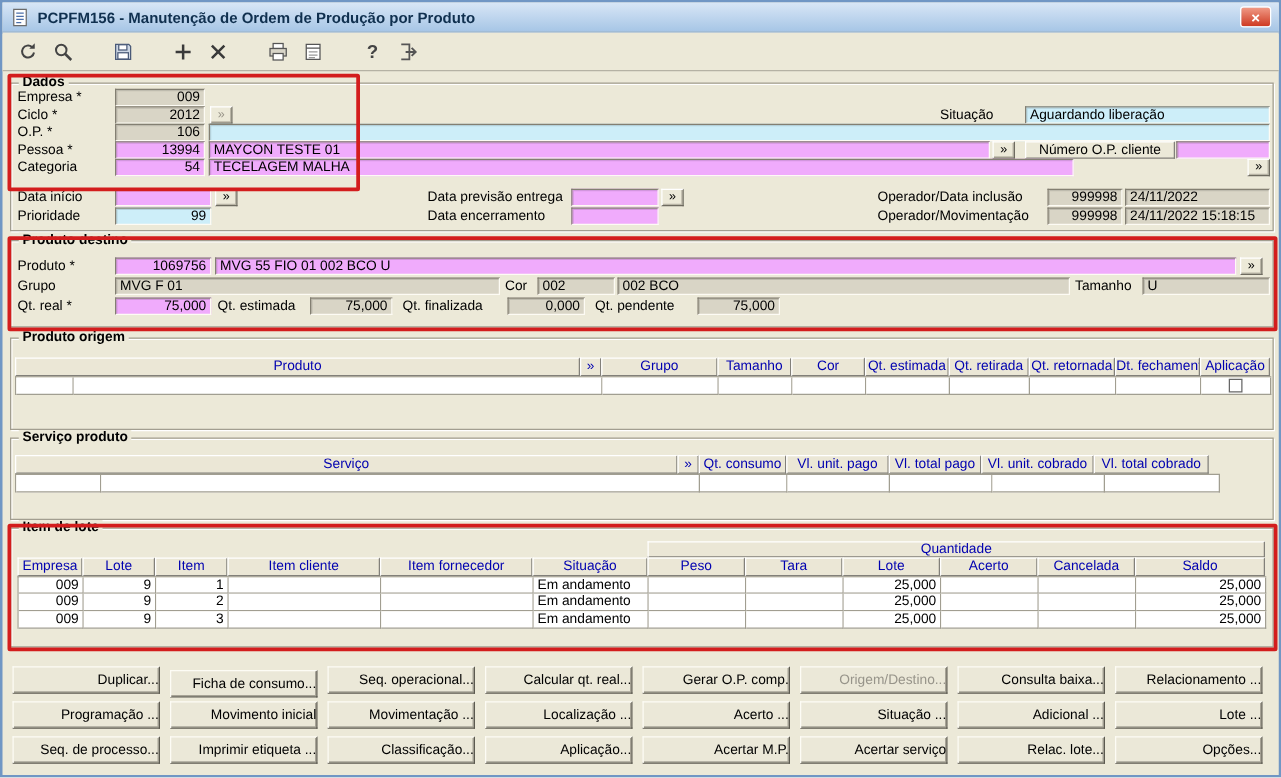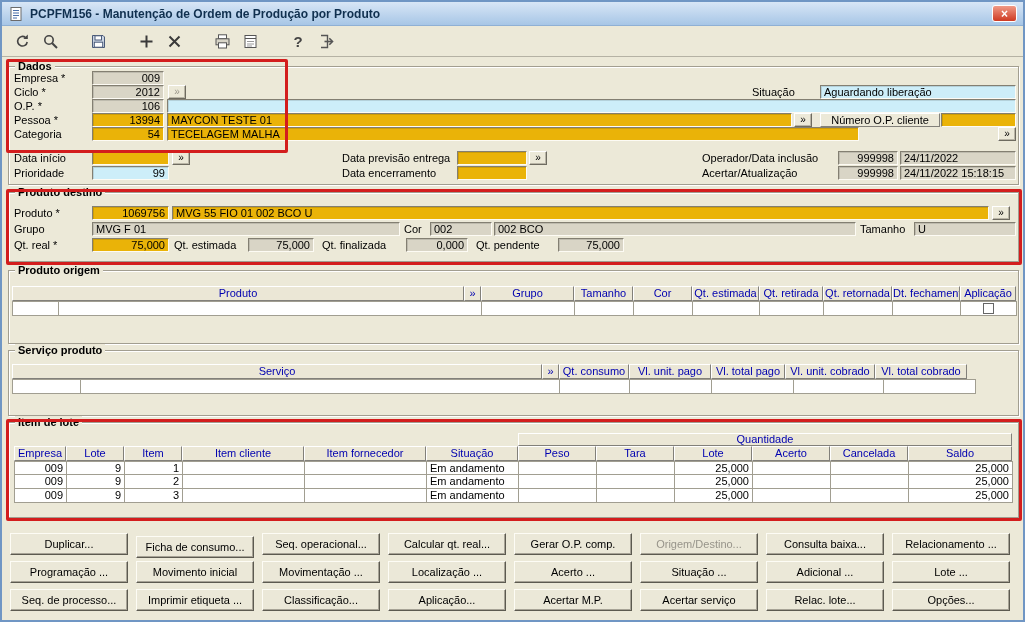--- a/index.html
+++ b/index.html
@@ -18,21 +18,21 @@
   .toolbar{position:absolute;left:0;top:25px;right:0;height:30px;background:#ece9d8;
     border-bottom:1px solid #b5b2a4;display:flex;align-items:center;padding:0 8px;gap:4px}
   .tbtn{width:24px;height:24px;display:flex;align-items:center;justify-content:center}
   .tsp{width:16px}
   .qmark{font-weight:bold;font-size:15px;color:#444}
   
   .gb{position:absolute;border:1px solid #a29e90;box-shadow:inset 1px 1px 0 #fff,1px 1px 0 #fff}
   .legend{position:absolute;top:-7px;left:6px;background:#ece9d8;padding:0 3px;font-weight:bold;white-space:nowrap}
   
   .lbl{position:absolute;line-height:14px;white-space:nowrap}
-  .fld{position:absolute;height:14px;background:#eab308;border:1px solid;
+  .fld{position:absolute;height:14px;background:#f0abfc;border:1px solid;
     border-color:#837f72 #fdfbf4 #fdfbf4 #837f72;box-shadow:inset 1px 1px 0 rgba(0,0,0,.12);
     padding:0 3px;line-height:12px;overflow:hidden;white-space:nowrap}
   .ro{background:#d9d5c6}
   .cy{background:#cdeef9}
   .num{text-align:right}
   .mini{position:absolute;height:14px;width:18px;background:#ece9d8;border:1px solid;
     border-color:#fff #6e6b60 #6e6b60 #fff;box-shadow:inset -1px -1px 0 #b9b5a6;
     font-size:10px;text-align:center;line-height:12px;cursor:default}
   .mini.dis{color:#9a968a}
   .cell{position:absolute;height:14px;background:#ece9d8;border:1px solid;
@@ -44,21 +44,21 @@
   .thq{position:absolute;background:#ebe7d6;color:#0000b0;text-align:center;border:1px solid;
     border-color:#fff #82807a #82807a #fff;line-height:11px;overflow:hidden}
   .data{border-left:1px solid #a19e91;border-top:1px solid #a19e91}
   .td{background:#fff;border-right:1px solid #a19e91;border-bottom:1px solid #a19e91;
     padding:0 3px;line-height:12px;overflow:hidden;white-space:nowrap;flex:0 0 auto}
   .ck{display:flex;align-items:center;justify-content:center}
   .cb{width:11px;height:11px;background:#fff;border:1px solid #666}
   
   .pbtn{position:absolute;width:118px;height:22px;background:#ebe8d8;border:1px solid;
     border-color:#fdfcf5 #5c5a50 #5c5a50 #fdfcf5;box-shadow:inset -1px -1px 0 #a7a396;
-    text-align:center;line-height:20px;white-space:nowrap;overflow:hidden;cursor:default}
+    text-align:right;line-height:20px;white-space:nowrap;overflow:hidden;cursor:default}
   .pbtn.dis{color:#97948a}
   
   .ann{position:absolute;border:3px solid #d31d1d;border-radius:2px;pointer-events:none;z-index:50}
   svg{display:block}
 </style>
 </head>
 <body>
 
 <div class="window">
 
@@ -175,21 +175,21 @@
   <div class="fld" style="left:455px;top:149px;width:70px"></div>
   <div class="mini" style="left:527px;top:149px">»</div>
   <span class="lbl" style="left:700px;top:149px">Operador/Data inclusão</span>
   <div class="fld ro num" style="left:836px;top:149px;width:60px">999998</div>
   <div class="fld ro" style="left:898px;top:149px;width:116px">24/11/2022</div>
 
   <span class="lbl" style="left:12px;top:164px">Prioridade</span>
   <div class="fld cy num" style="left:90px;top:164px;width:77px">99</div>
   <span class="lbl" style="left:340px;top:164px">Data encerramento</span>
   <div class="fld" style="left:455px;top:164px;width:70px"></div>
-  <span class="lbl" style="left:700px;top:164px">Acertar/Atualização</span>
+  <span class="lbl" style="left:700px;top:164px">Operador/Movimentação</span>
   <div class="fld ro num" style="left:836px;top:164px;width:60px">999998</div>
   <div class="fld ro" style="left:898px;top:164px;width:116px">24/11/2022 15:18:15</div>
 
   <div class="gb" style="left:6px;top:190px;width:1011px;height:70px">
     <span class="legend">Produto destino</span>
   </div>
 
   <span class="lbl" style="left:12px;top:204px">Produto *</span>
   <div class="fld num" style="left:90px;top:204px;width:77px">1069756</div>
   <div class="fld" style="left:170px;top:204px;width:817px">MVG 55 FIO 01 002 BCO U</div>

